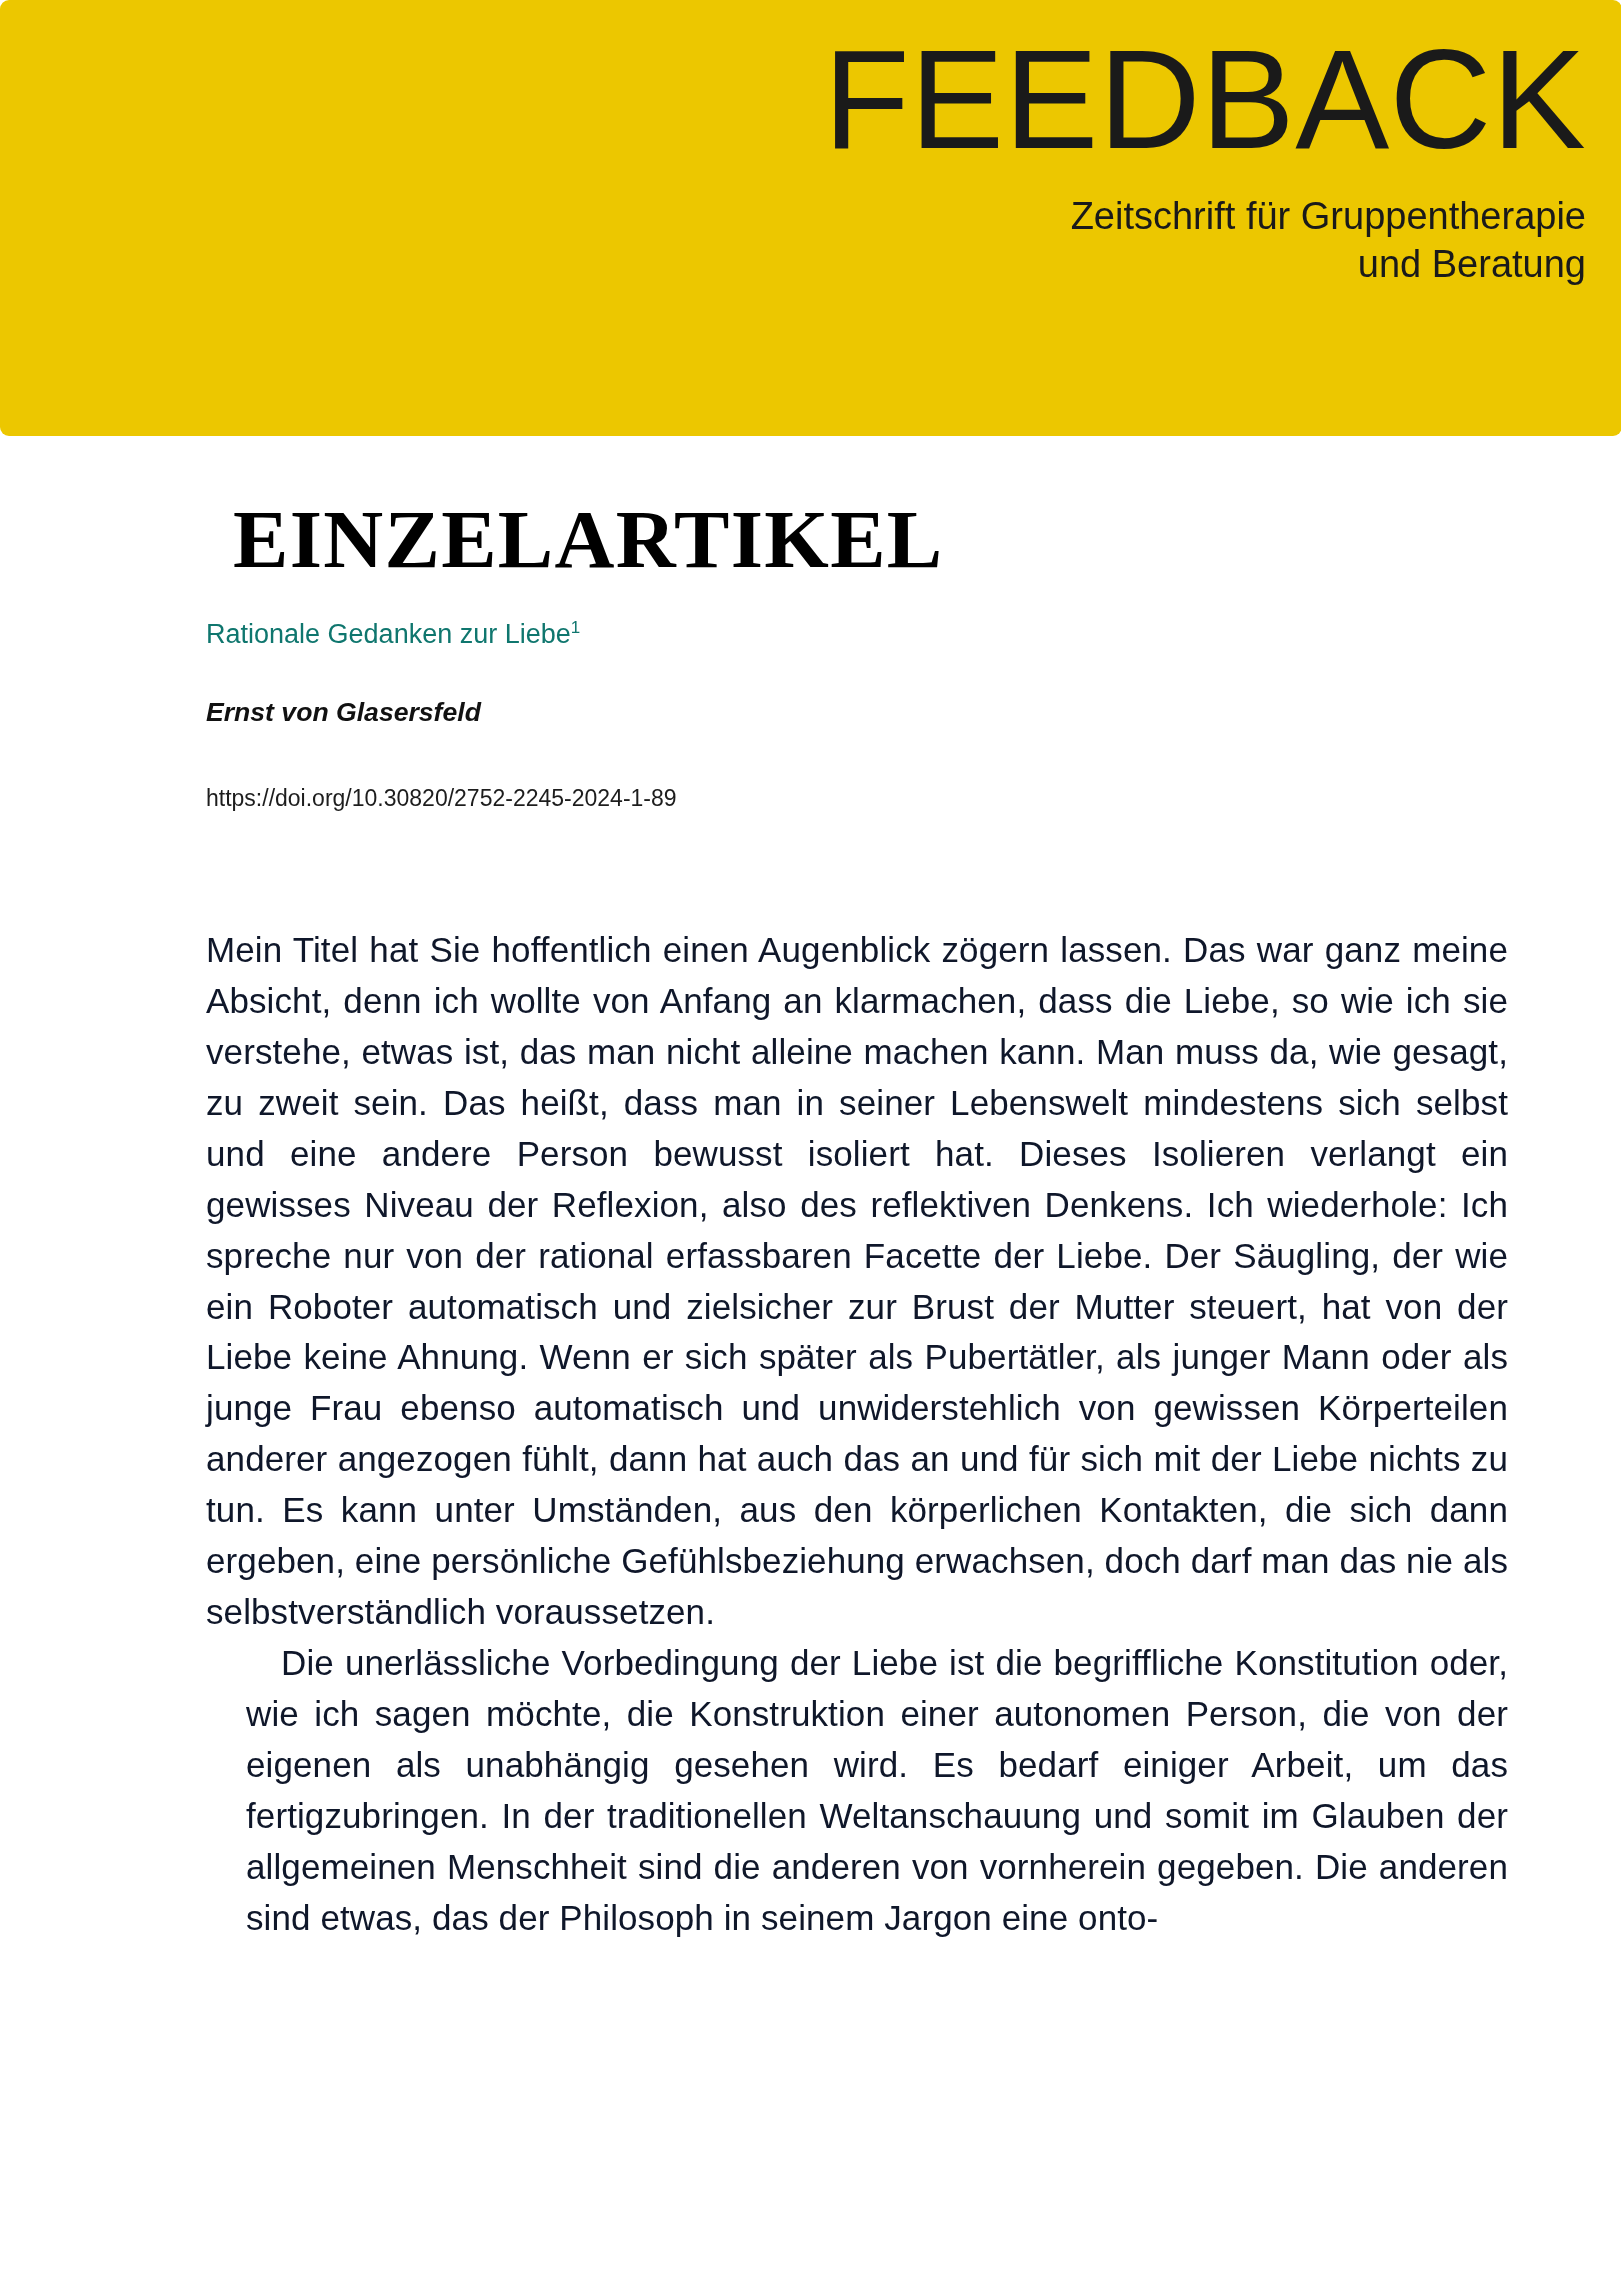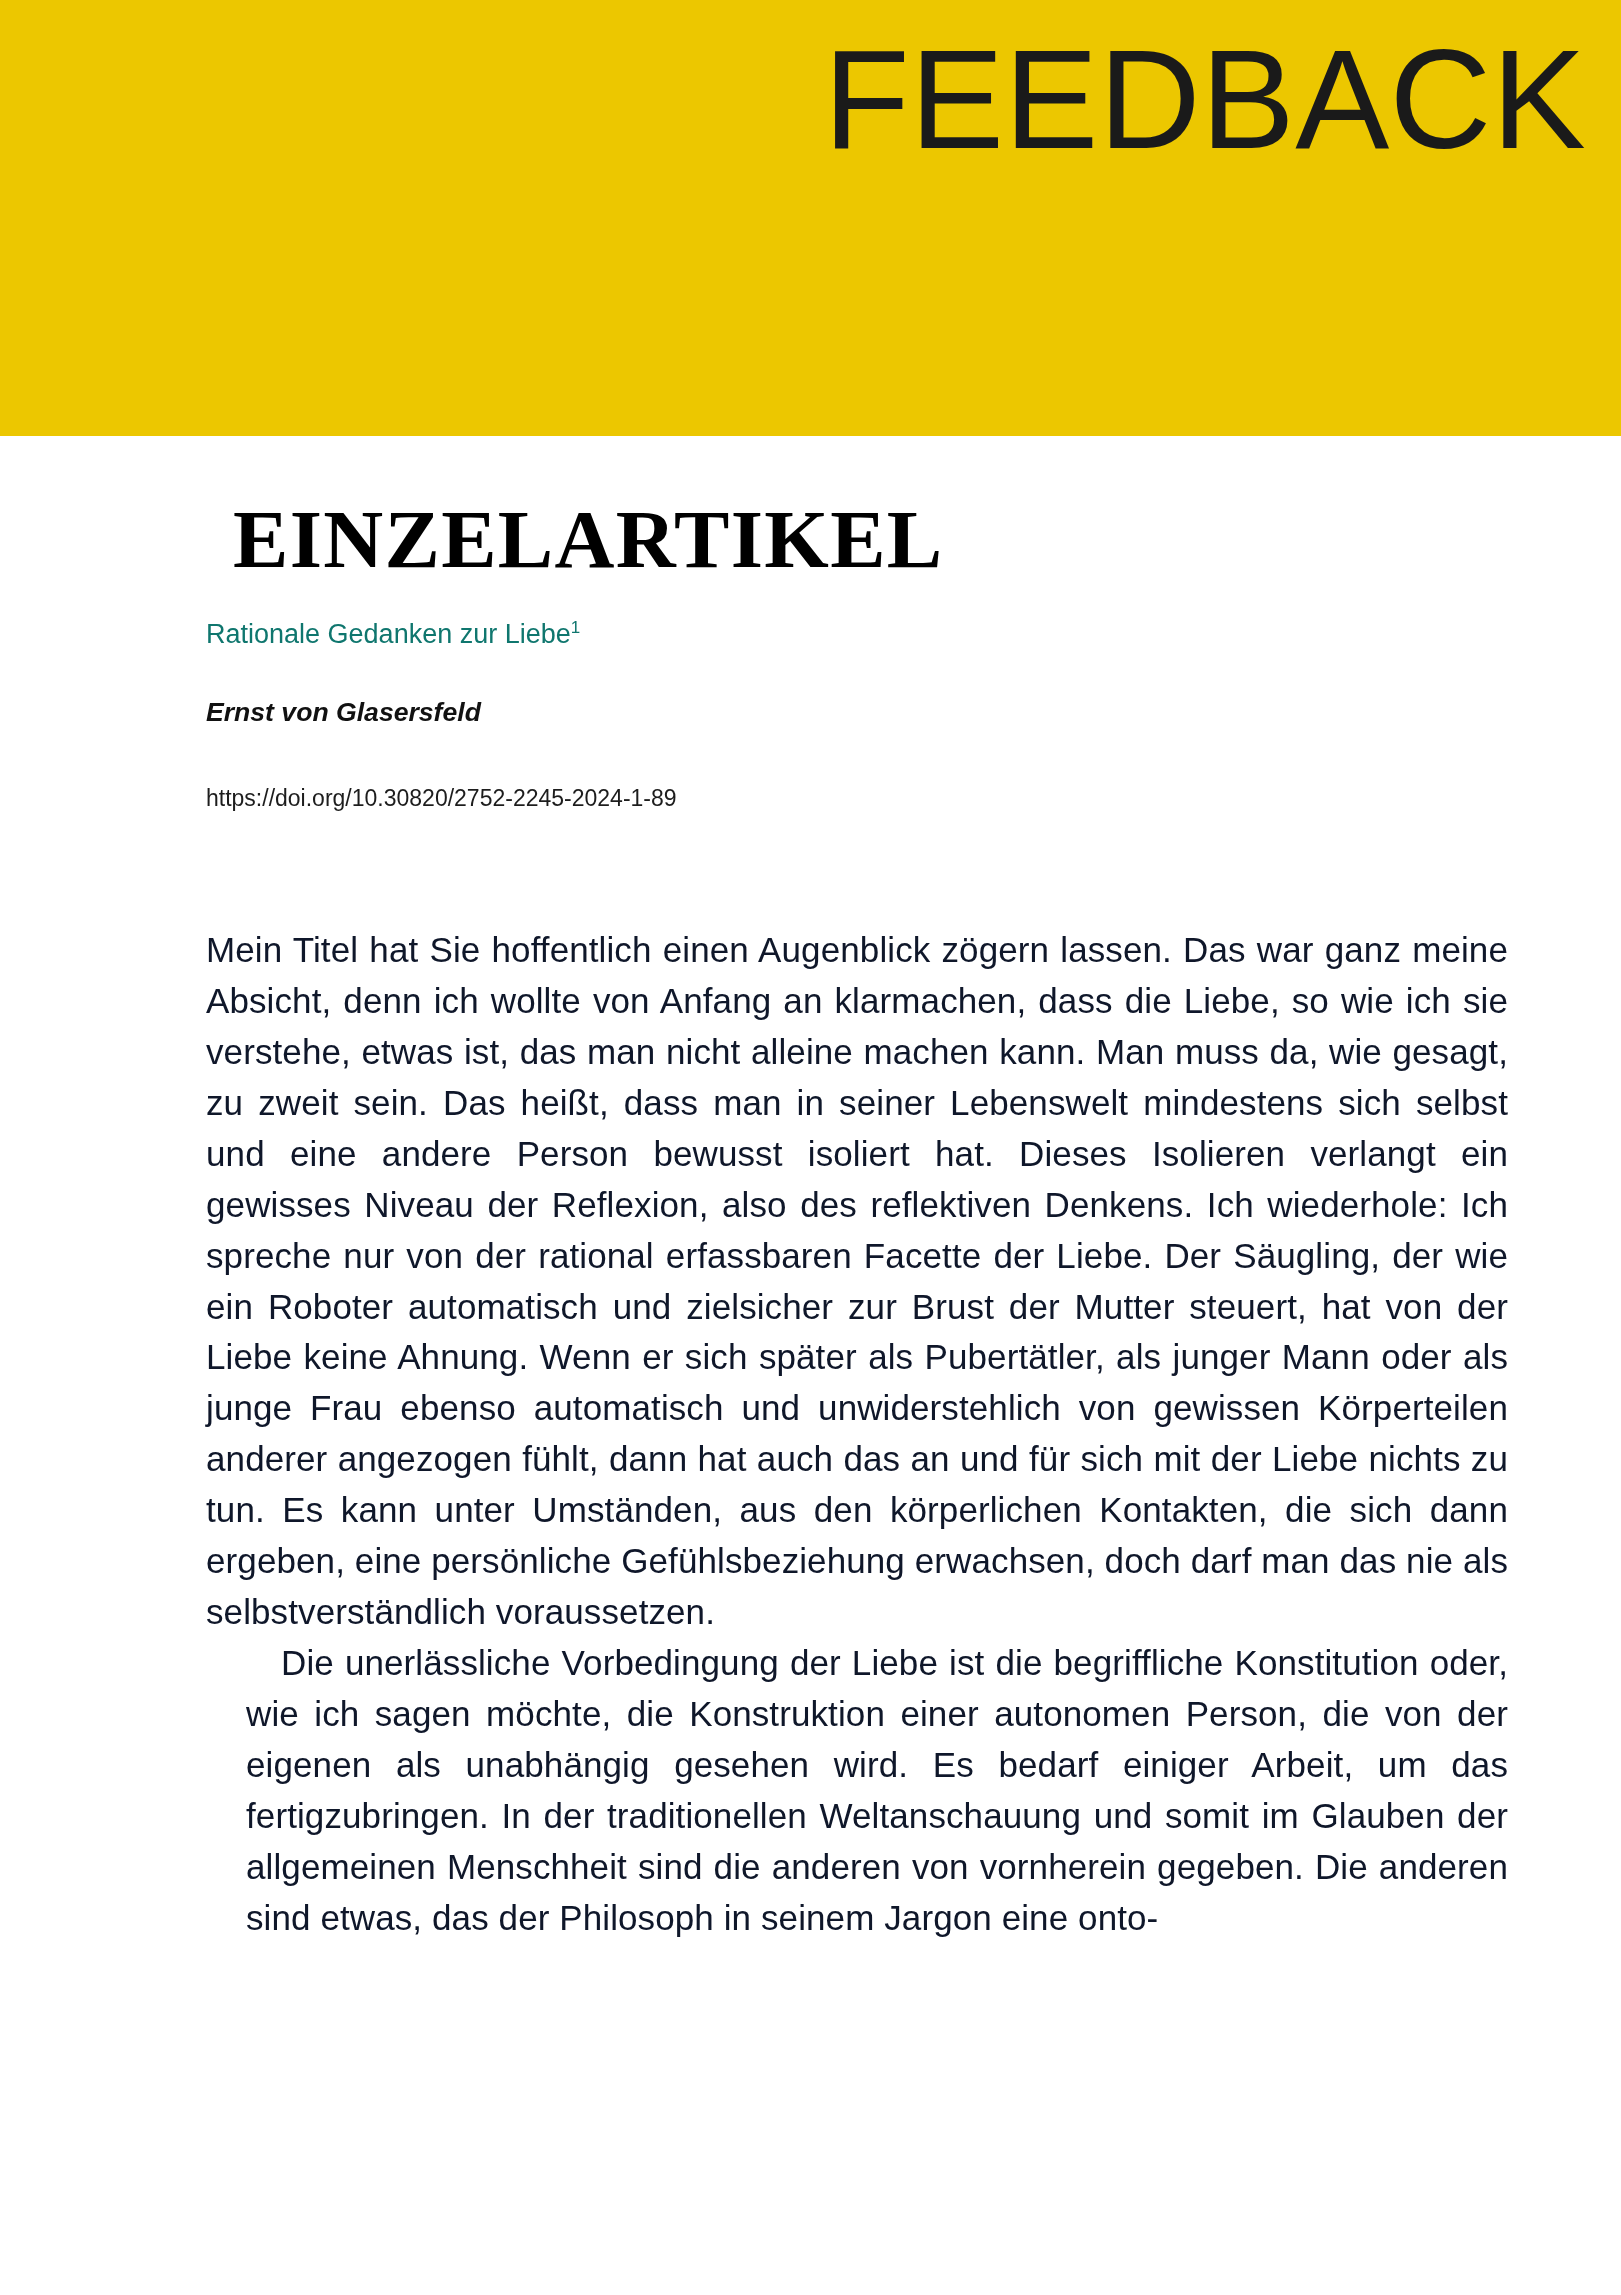--- a/index.html
+++ b/index.html
@@ -15,20 +15,21 @@
     position: relative;
   }
 
   
   .masthead {
     position: relative;
     width: 100%;
     height: 436px;
     background: #ecc700;
     box-sizing: border-box;
+    border-radius: 9px;
   }
   .masthead-inner {
     position: absolute;
     right: 36px;
     top: 35px;
     text-align: right;
   }
   .journal-title {
     font-family: "Liberation Sans", sans-serif;
     font-weight: 400;
@@ -127,20 +128,24 @@
     text-indent: 35px;
     margin-left: 40px;
   }
 </style>
 </head>
 <body>
 
 <div class="masthead">
   <div class="masthead-inner">
     <div class="journal-title">FEEDBACK</div>
+    <div class="journal-subtitle">
+      <span>Zeitschrift für Gruppentherapie</span>
+      <span class="line2">und Beratung</span>
+    </div>
   </div>
 </div>
 
 <div class="page">
 
   <div class="section-label">EINZELARTIKEL</div>
 
 
   <h2 class="article-subtitle">
     <span>Rationale Gedanken zur Liebe</span><sup>1</sup>

